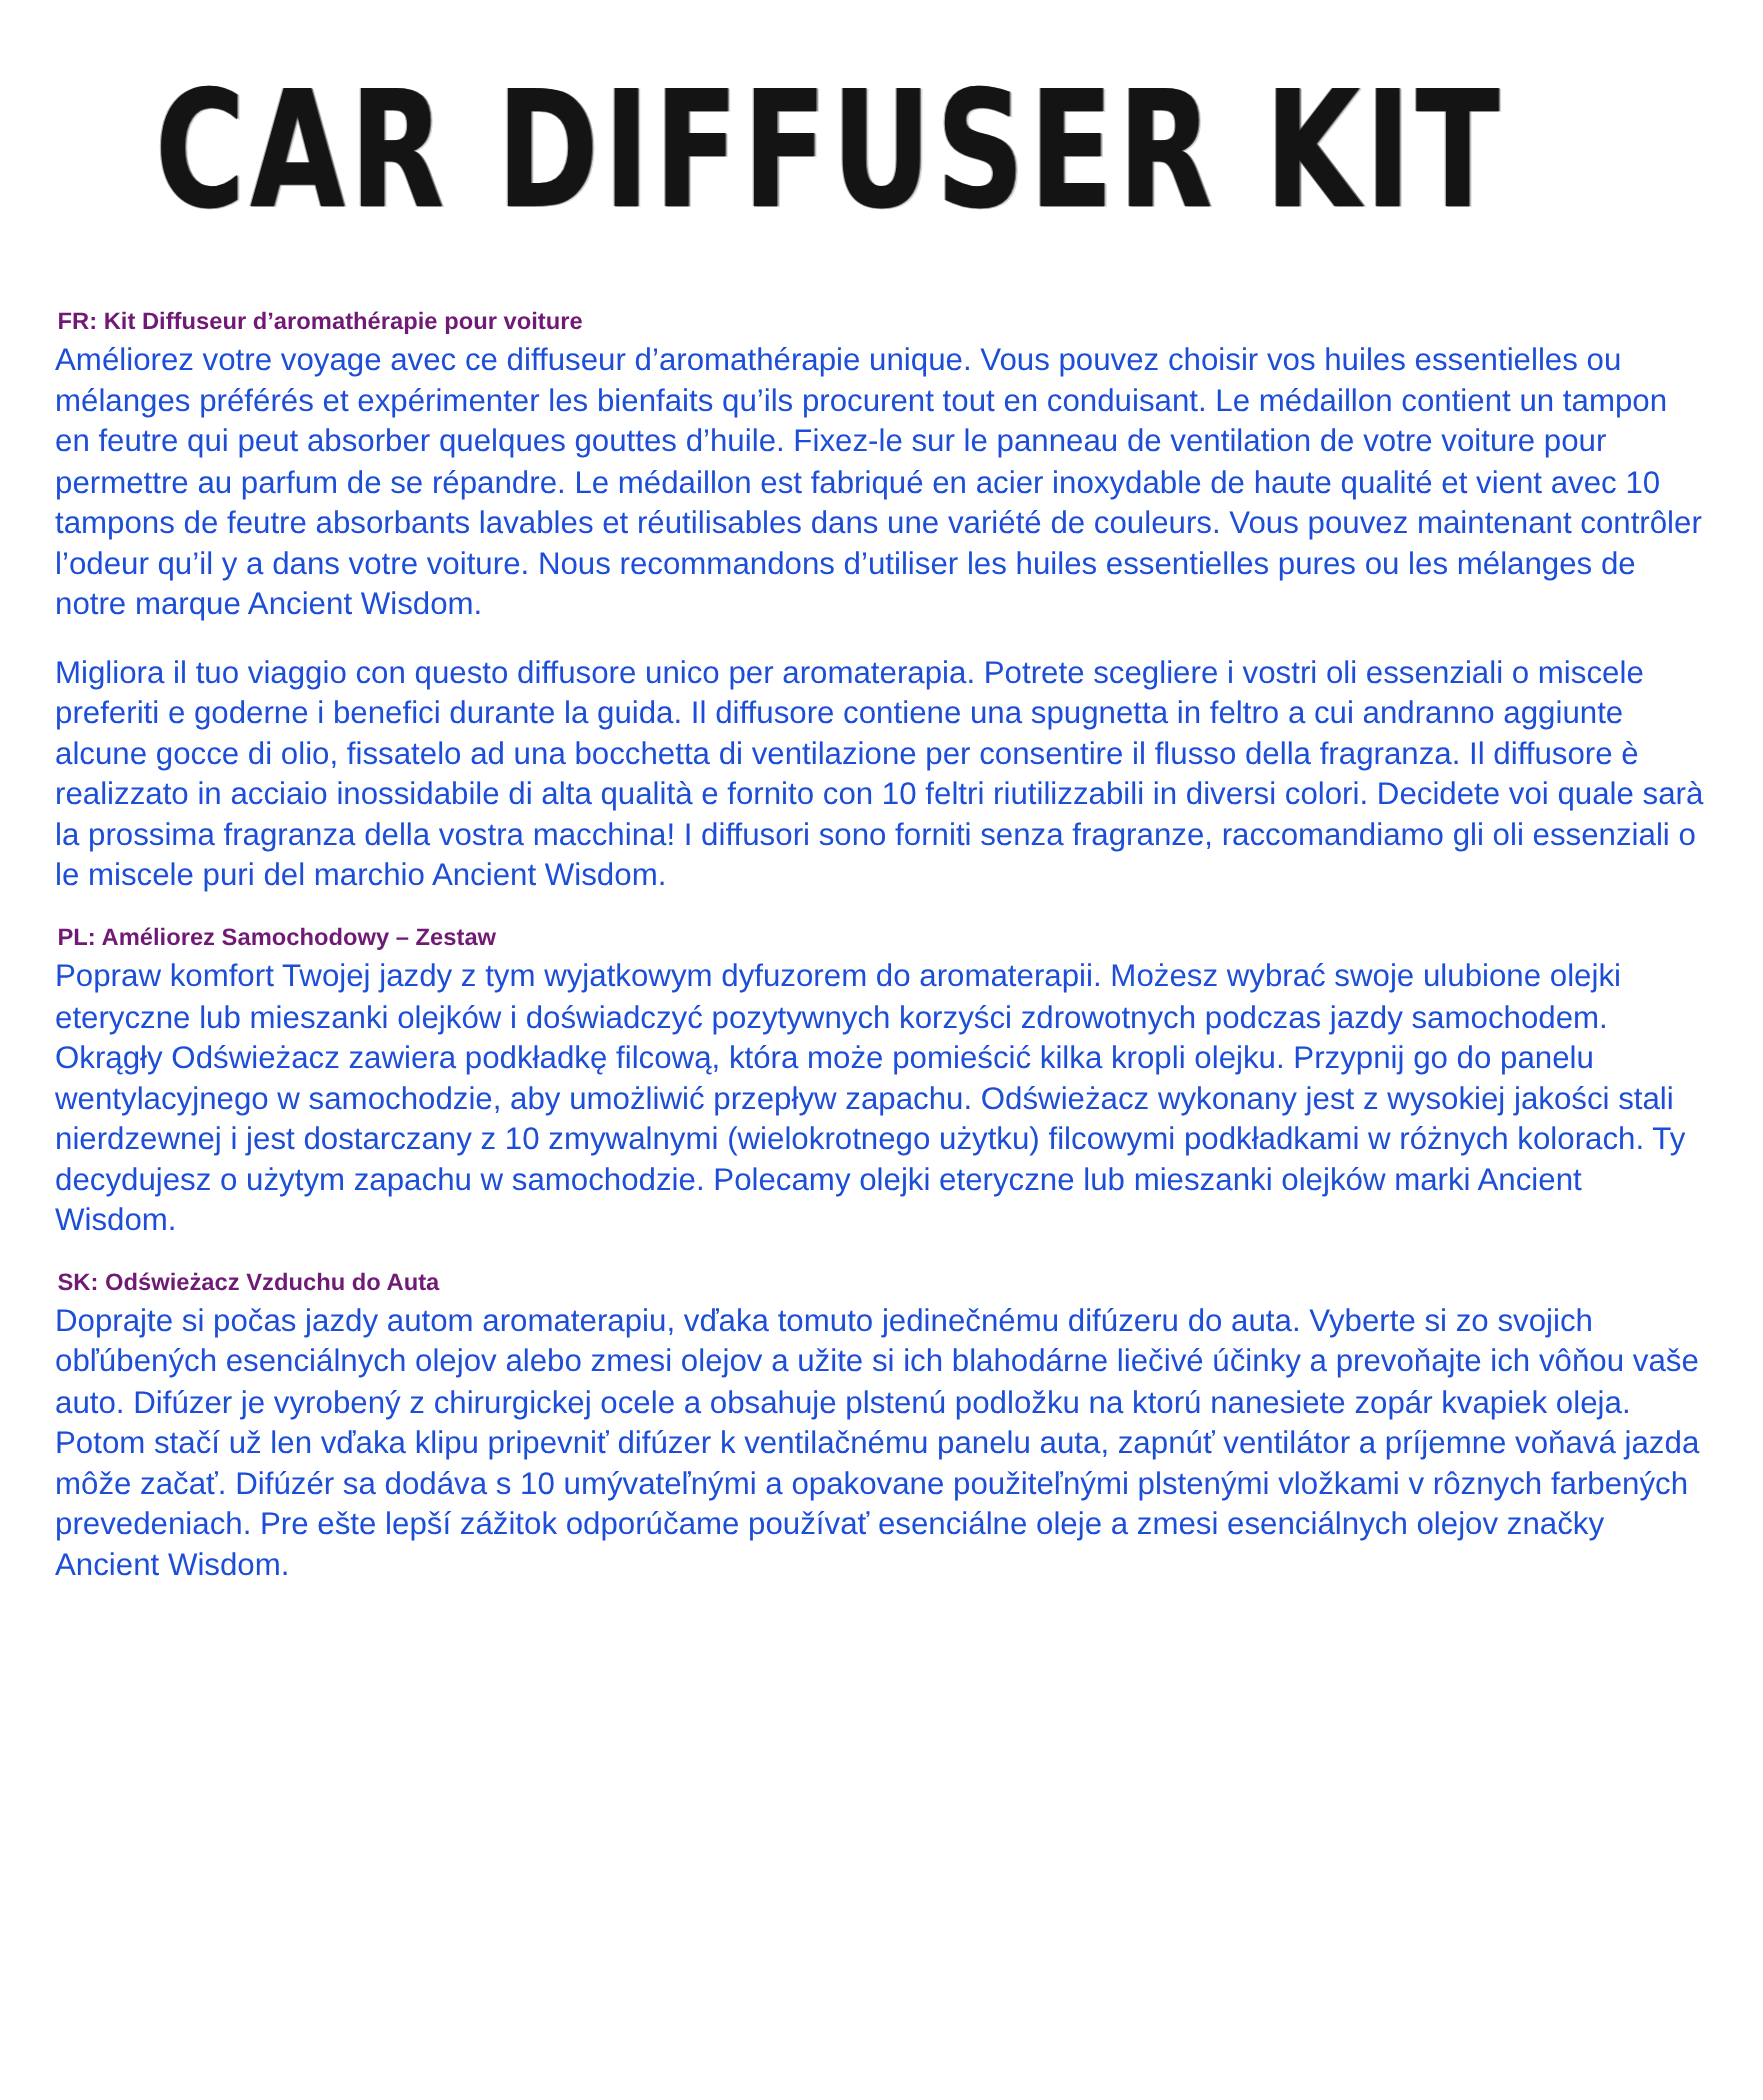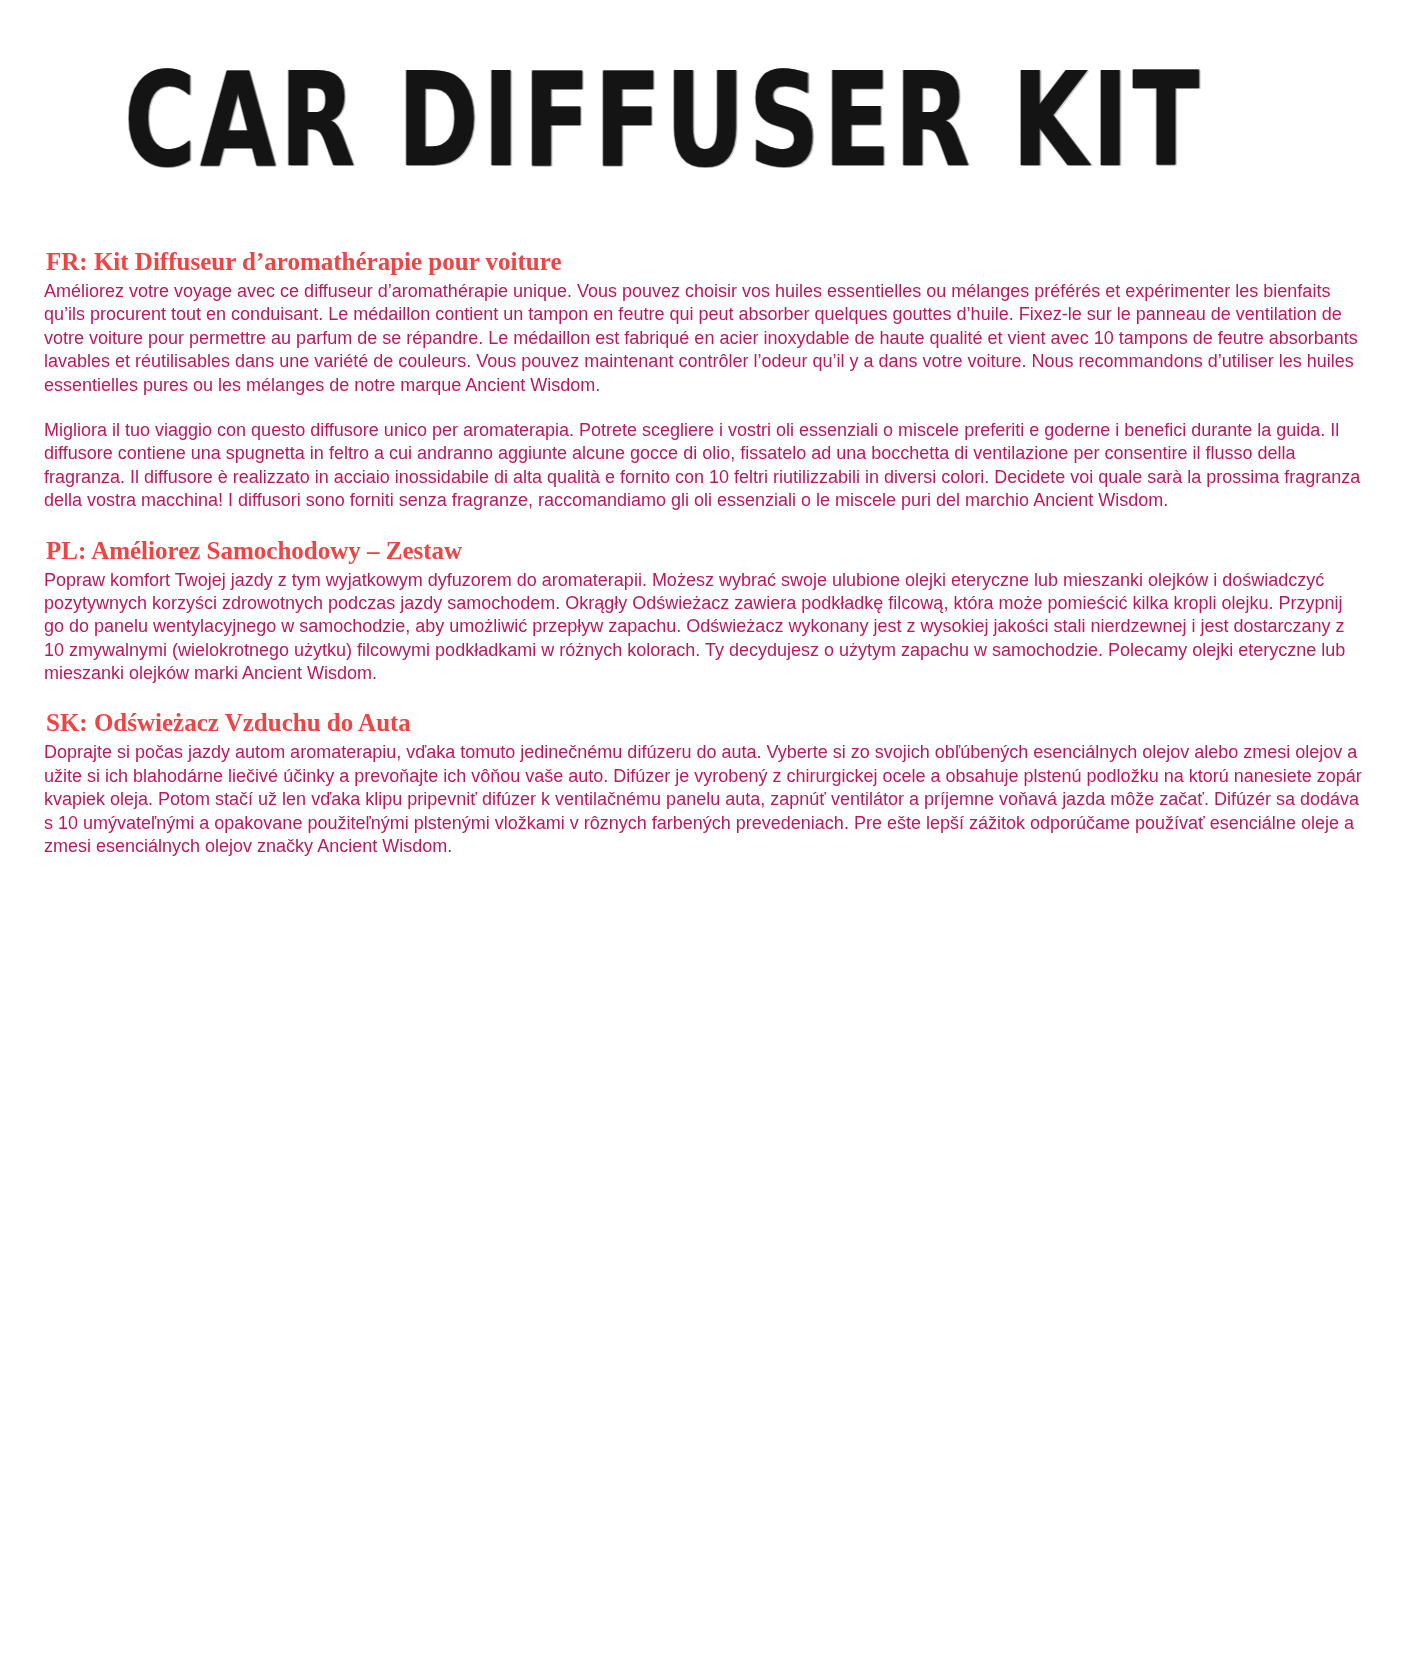--- a/index.html
+++ b/index.html
@@ -45,34 +45,34 @@
        0 1px 0 rgba(20,20,20,0.35),
        2px 1px 0 rgba(20,20,20,0.18);
   }
   .content {
     padding-top: 26px;
   }
   .section {
     margin-bottom: 22px;
   }
   .section-heading {
-    font-family: Liberation Serif, serif;
+    font-family: Liberation Sans, sans-serif;
     font-weight: bold;
-    font-size: 25px;
+    font-size: 19px;
     line-height: 1.28;
-    color: #ef4444;
+    color: #701a75;
     margin: 0 0 2px 0;
     padding-left: 2px;
   }
   .section-body {
     font-family: "Liberation Sans", sans-serif;
     font-weight: normal;
-    font-size: 18px;
+    font-size: 25px;
     line-height: 1.30;
-    color: #be185d;
+    color: #1d4ed8;
     margin: 0;
     text-align: left;
     white-space: pre-line;
   }
 </style>
 </head>
 <body>
 
 <div class="page">
 

